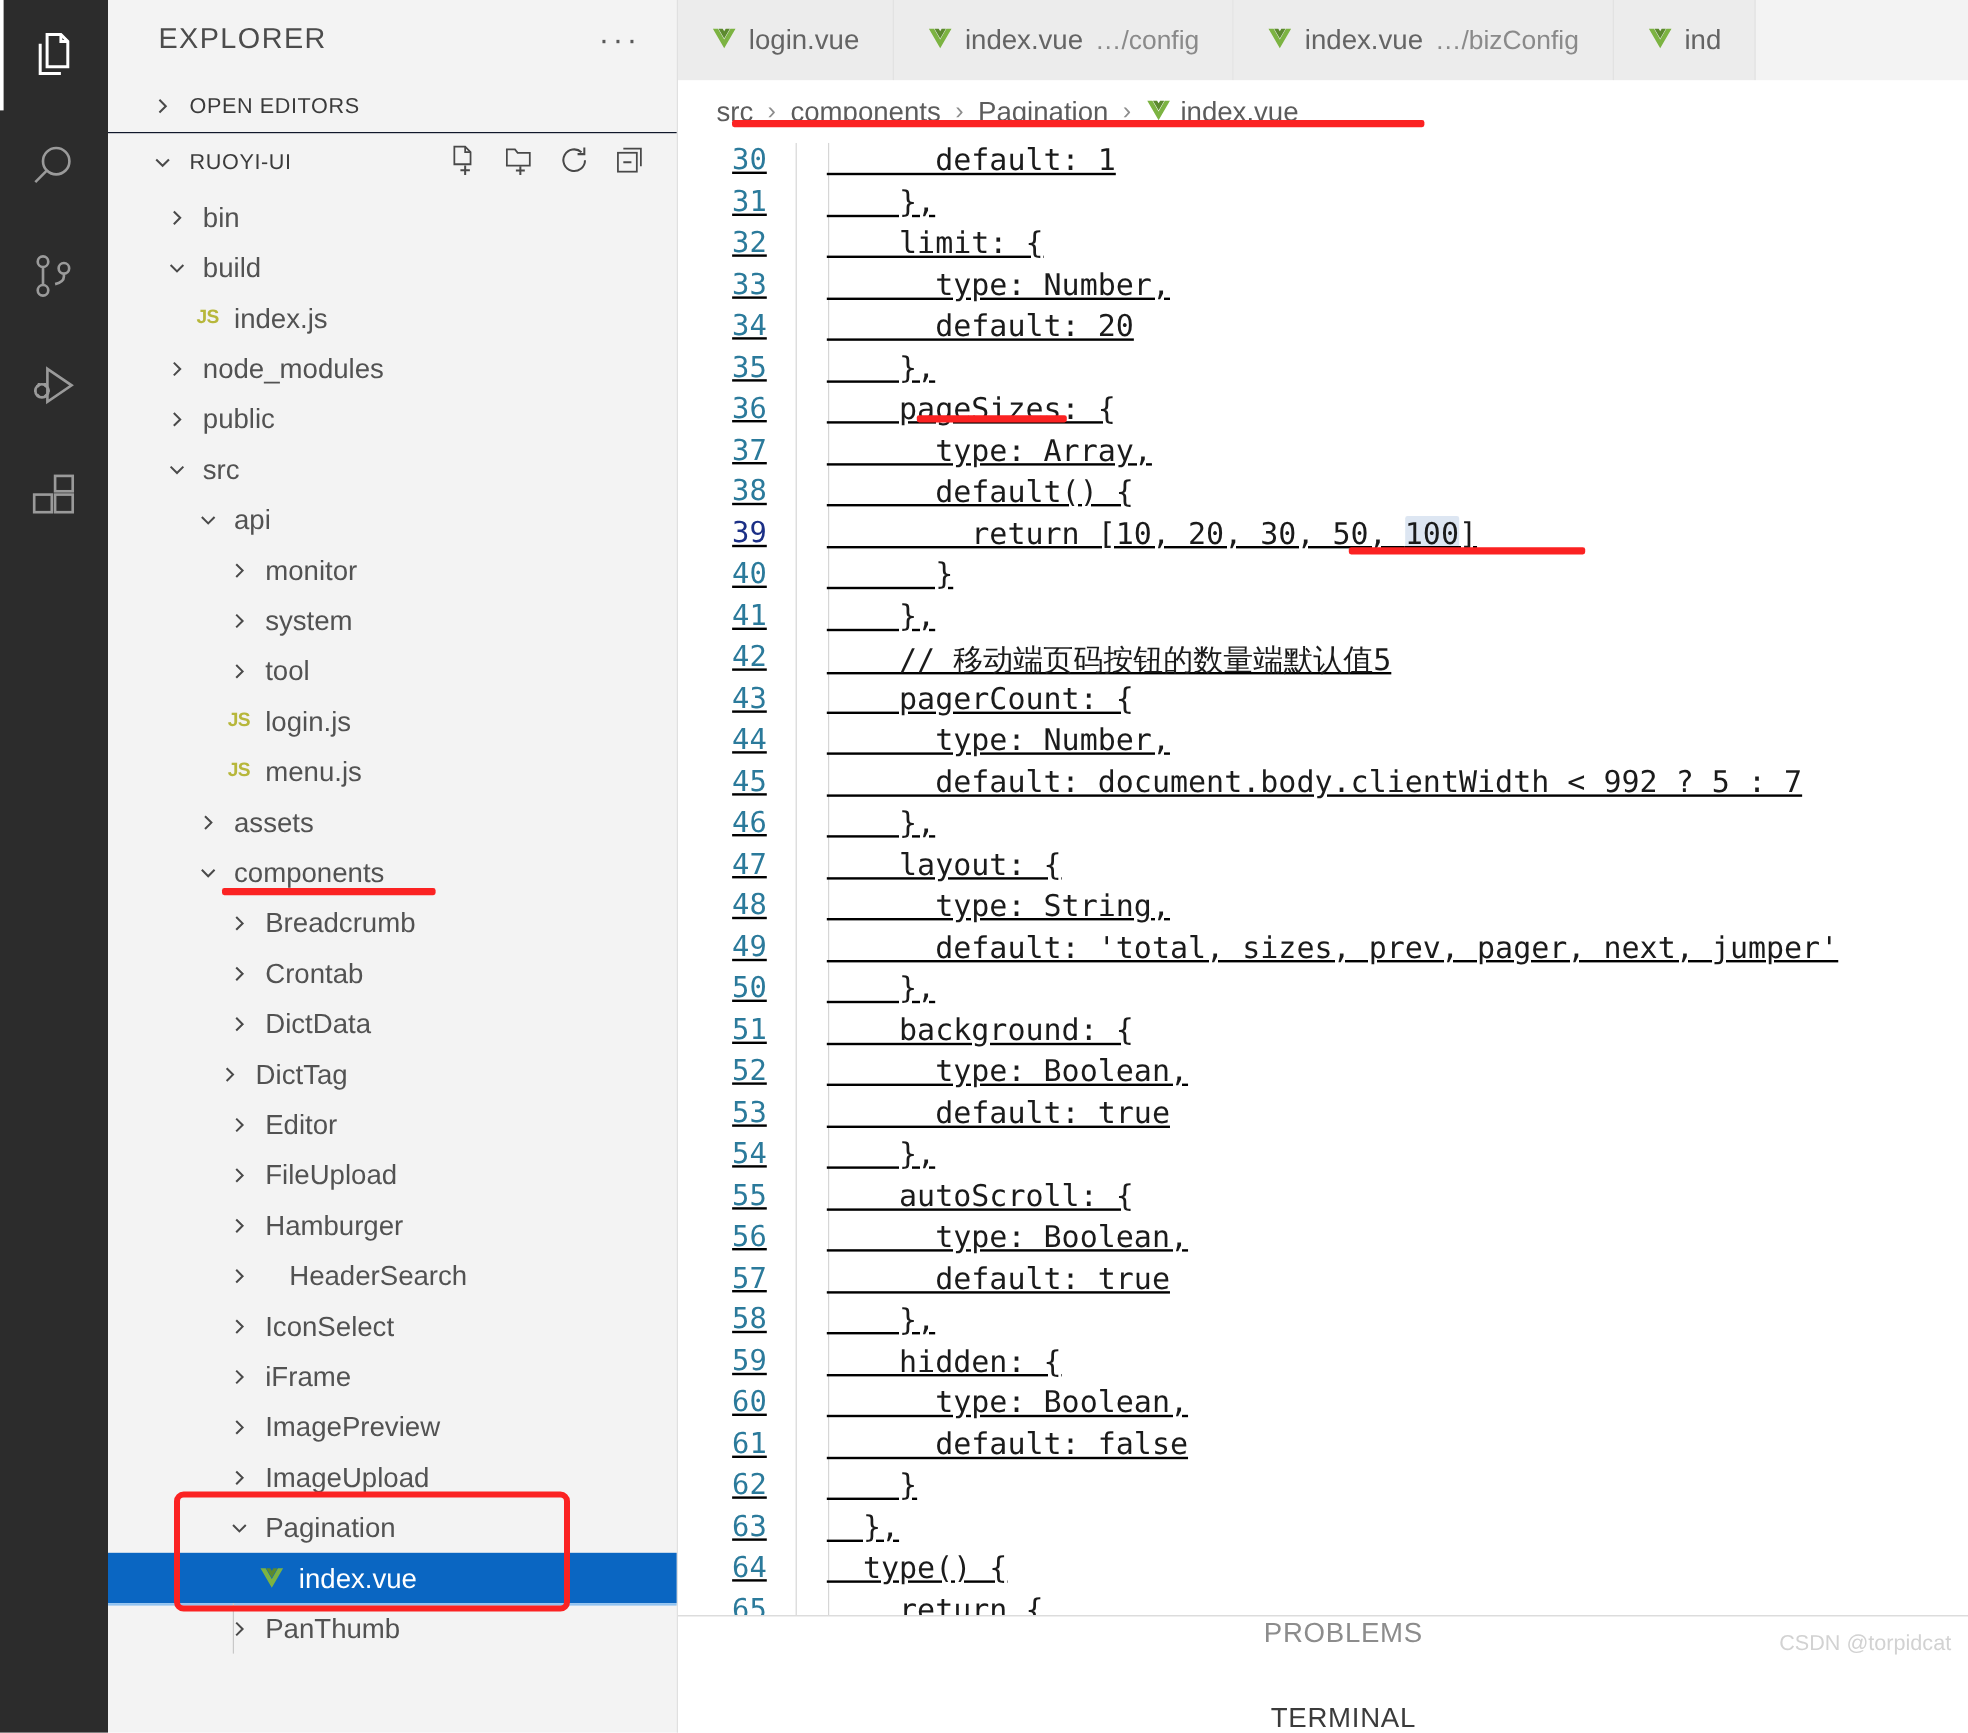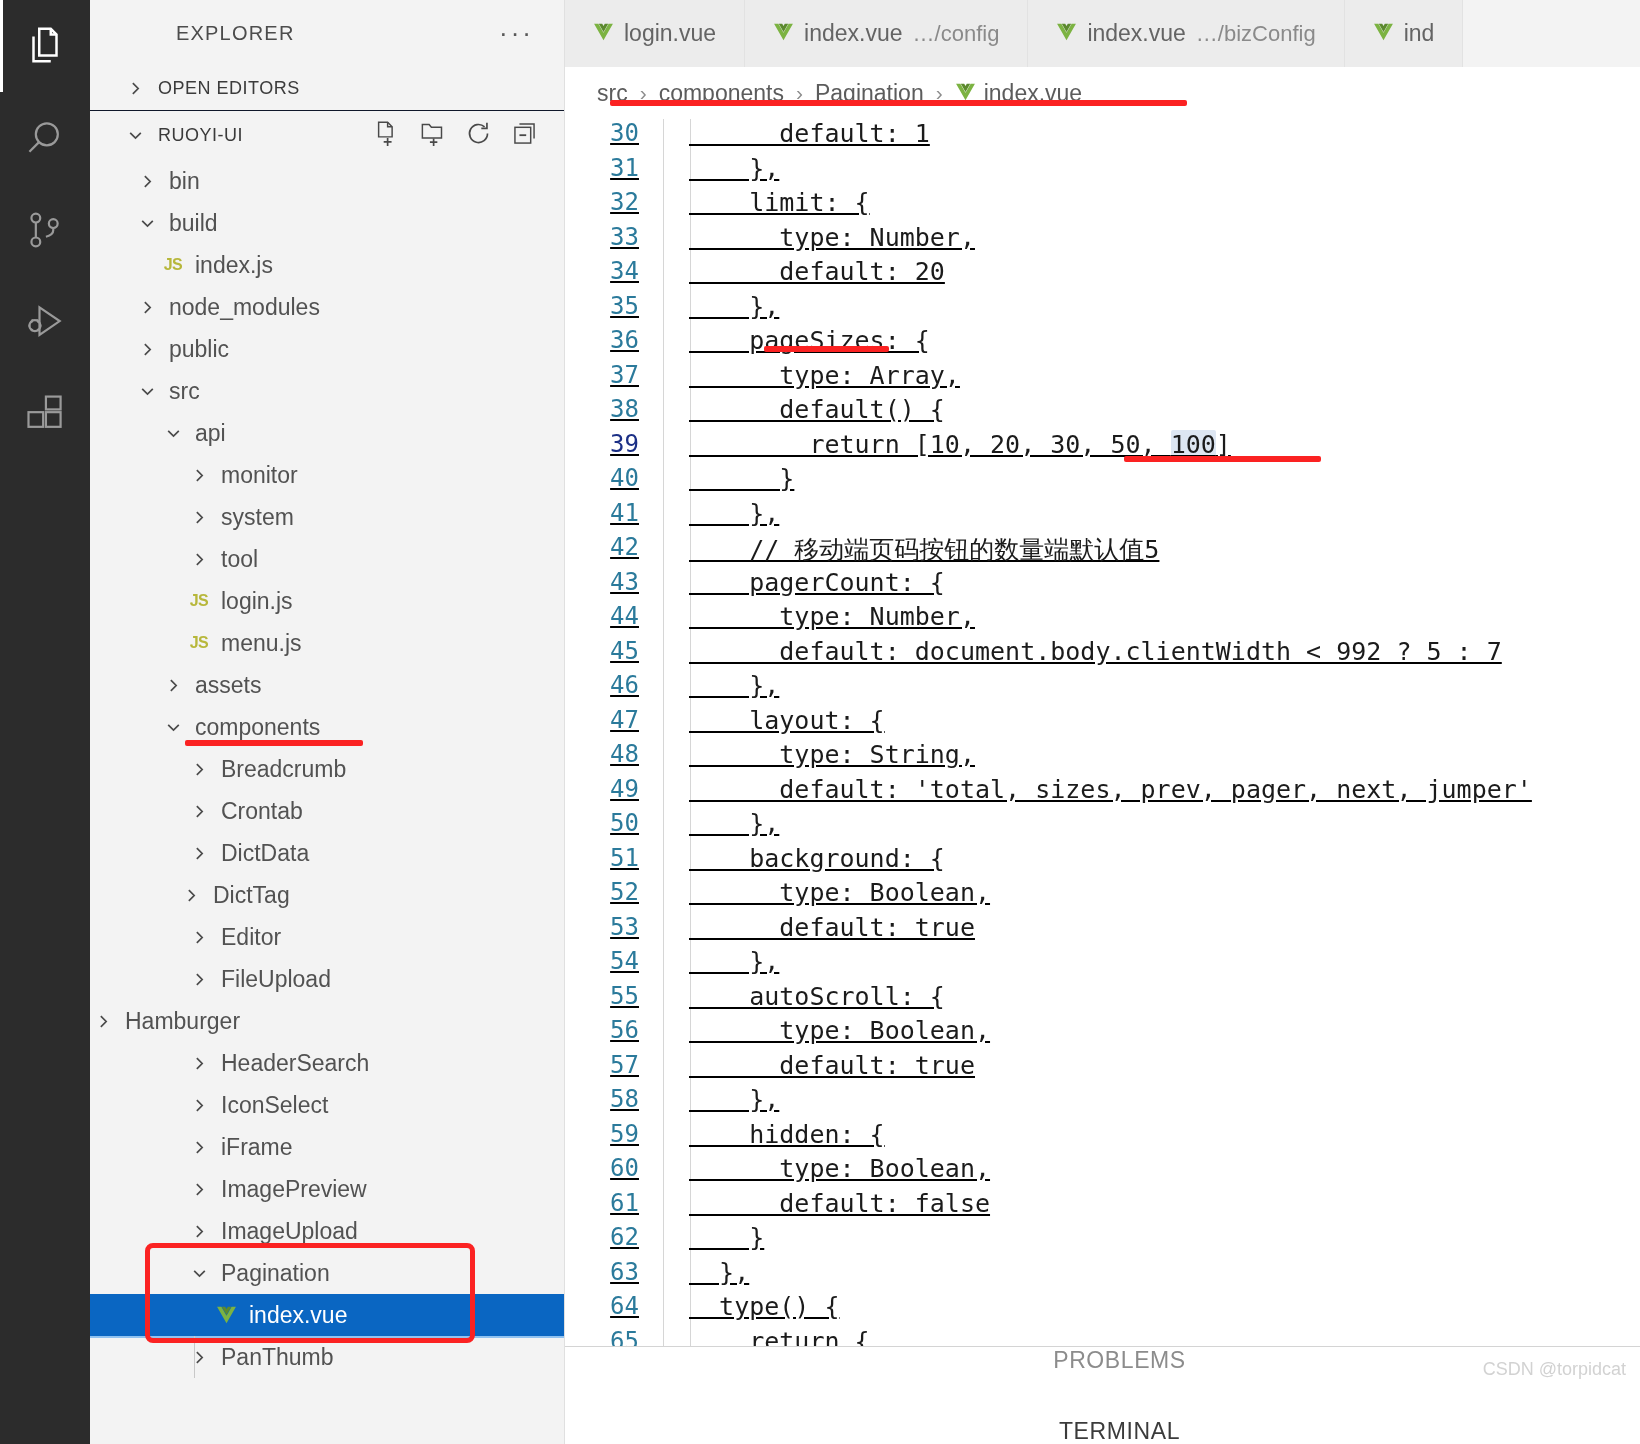--- a/index.html
+++ b/index.html
@@ -35,23 +35,22 @@
     background: #f3f3f3;
     position: relative;
     overflow: hidden;
     border-right: 1px solid #e0e0e0;
   }
   .sb-header {
     height: 66px; display: flex; align-items: center;
     padding: 0 30px 0 42px; justify-content: space-between;
   }
   .sb-title {
-    font-size: 20px; letter-spacing: 1.2px; color: #4c4c4c;
+    font-size: 24px; letter-spacing: 1.2px; color: #4c4c4c;
     font-weight: 400;
-    margin-left: 44px;
   }
   .sb-dots { color: #585858; font-size: 26px; line-height: 10px; letter-spacing: 3px; }
 
   .sb-section {
     height: 44px; display: flex; align-items: center; gap: 10px;
     padding-left: 32px; color: #3b3b3b;
     font-size: 18px; font-weight: normal; letter-spacing: .5px;
   }
   .sb-section.root {
     border-top: 1px solid #0f172a;
@@ -394,29 +393,29 @@
           <span class="lbl">Editor</span>
         </div>
         <div class="row" style="padding-left: 96px;">
           <span class="chev">
             <svg width="17" height="17" viewBox="0 0 16 16" fill="none" stroke="#4a4a4a" stroke-width="1.6">
               <path d="M5.5 3l5 5-5 5"></path>
             </svg>
           </span>
           <span class="lbl">FileUpload</span>
         </div>
-        <div class="row" style="">
+        <div class="row" style="padding-left: 96px;">
           <span class="chev">
             <svg width="17" height="17" viewBox="0 0 16 16" fill="none" stroke="#4a4a4a" stroke-width="1.6">
               <path d="M5.5 3l5 5-5 5"></path>
             </svg>
           </span>
           <span class="lbl">Hamburger</span>
         </div>
-        <div class="row" style="padding-left: 96px;">
+        <div class="row" style="padding-left: 96px; gap: 20px;">
           <span class="chev">
             <svg width="17" height="17" viewBox="0 0 16 16" fill="none" stroke="#4a4a4a" stroke-width="1.6">
               <path d="M5.5 3l5 5-5 5"></path>
             </svg>
           </span>
           <span class="lbl">HeaderSearch</span>
         </div>
         <div class="row" style="padding-left: 96px;">
           <span class="chev">
             <svg width="17" height="17" viewBox="0 0 16 16" fill="none" stroke="#4a4a4a" stroke-width="1.6">

